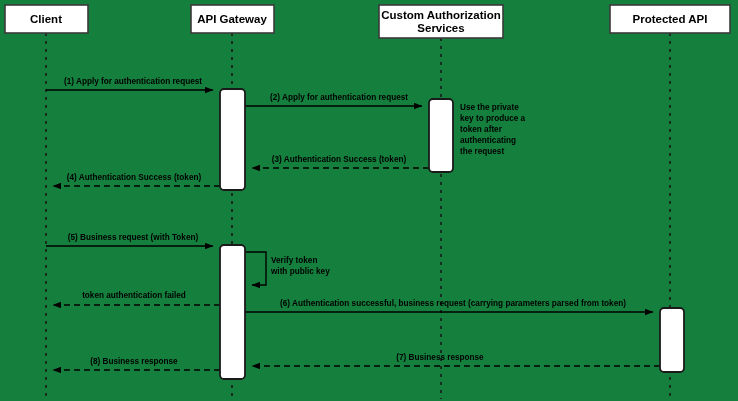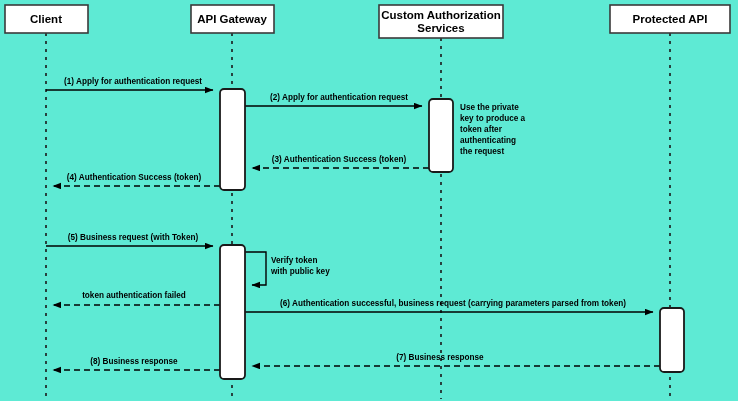--- a/index.html
+++ b/index.html
@@ -8,21 +8,21 @@
     padding: 0;
     background: #ffffff;
   }
   body {
     font-family: "Liberation Sans", sans-serif;
   }
   #diagram-root {
     position: relative;
     width: 738px;
     height: 401px;
-    background: #5eead4;
+    background: #15803d;
     overflow: hidden;
   }
   svg#diagram-svg {
     position: absolute;
     left: 0;
     top: 0;
     width: 738px;
     height: 401px;
     display: block;
   }

